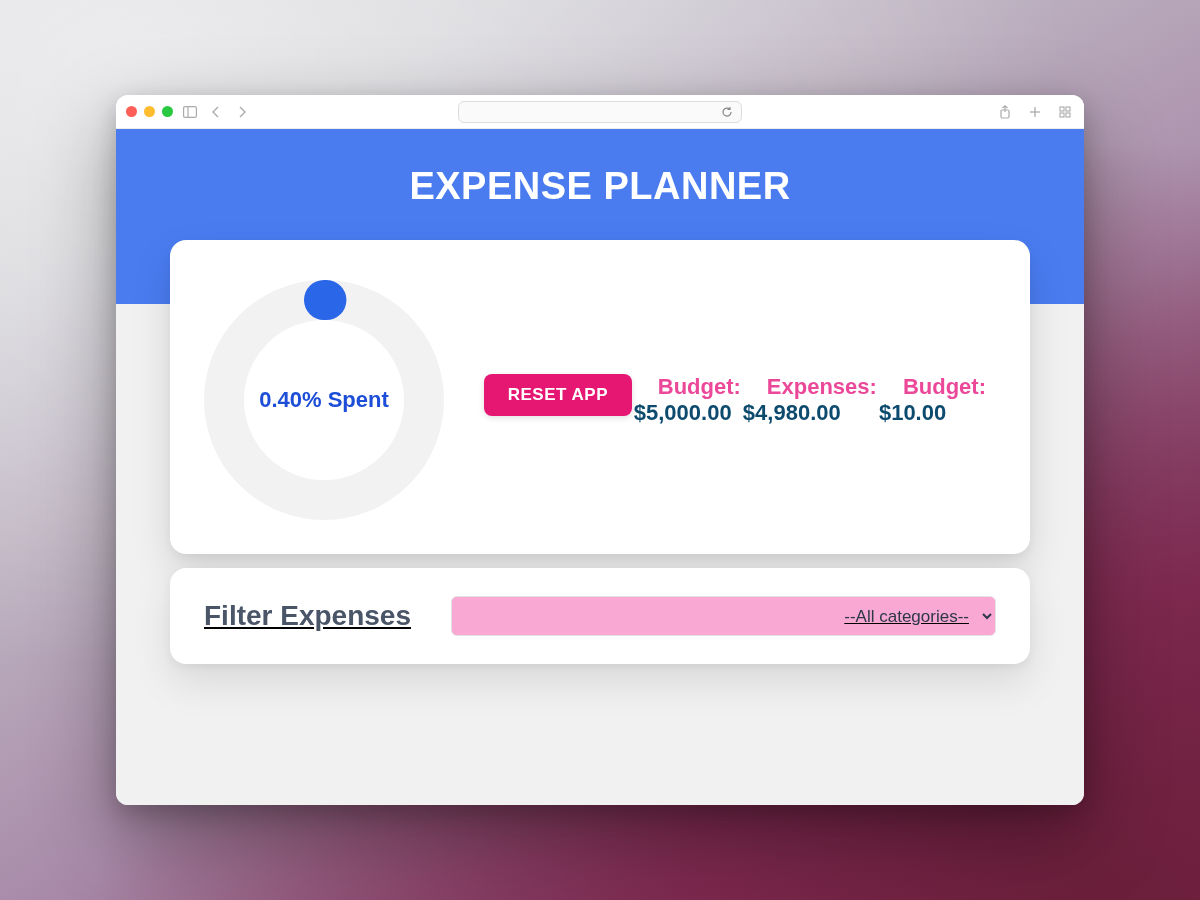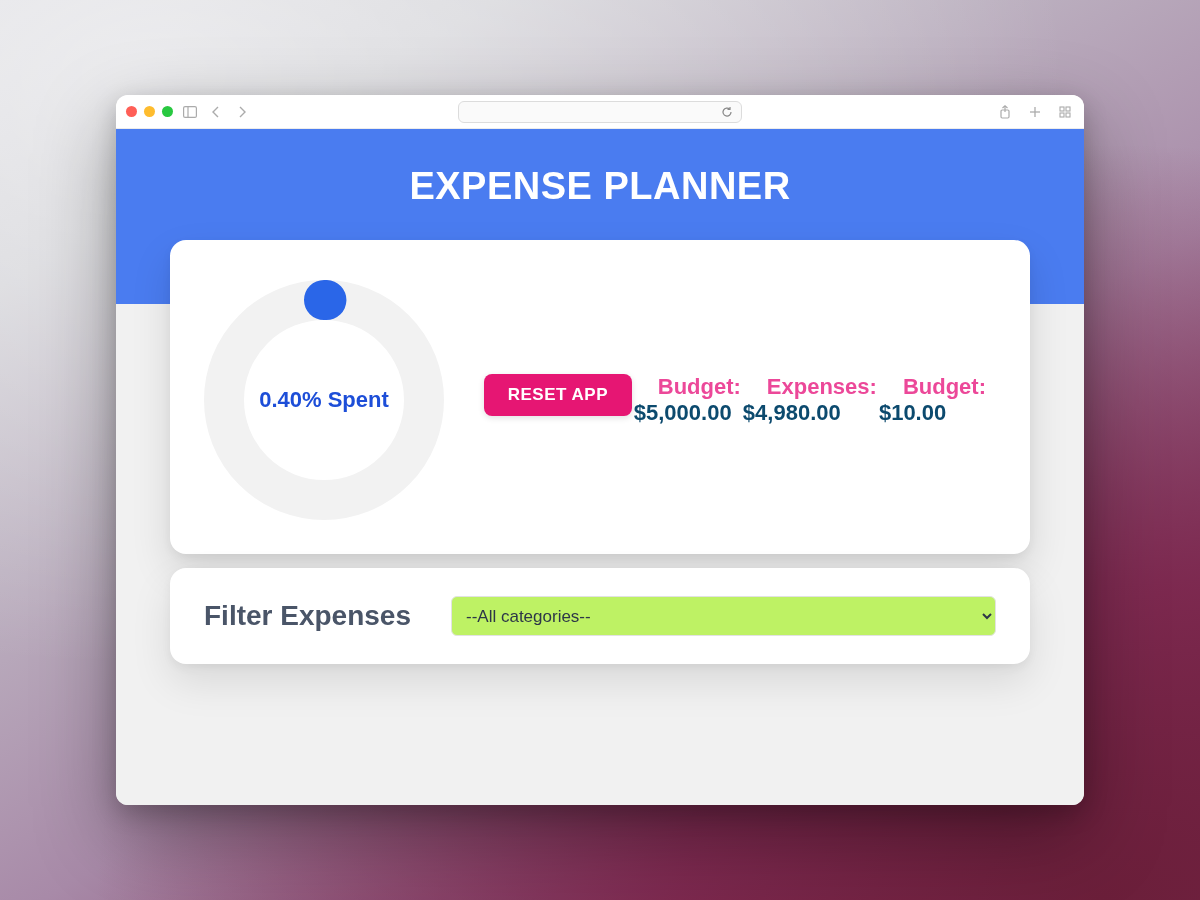--- a/index.html
+++ b/index.html
@@ -97,26 +97,26 @@
   .stat-line .val   { color: #0c4a6e; font-weight: 600;}
 
   
   .below { background: #f1f1f1; flex: 1; position: relative; }
   .filter-card {
     position: absolute; left: 50%; transform: translateX(-50%);
     top: 264px;
     width: 860px; background: #fff; border-radius: 16px;
     box-shadow: 0 18px 40px rgba(0,0,0,0.10), 0 4px 10px rgba(0,0,0,0.05);
     padding: 28px 34px;
-    display: flex; align-items: center; gap: 40px;
+    display: flex; align-items: center; gap: 40px; text-decoration: underline;
   }
   .filter-title { color: #4a5568; font-weight: 800; font-size: 28px; flex: 0 0 auto; }
   .filter-select {
     flex: 1; height: 40px; border: 1px solid #e2e2e2; border-radius: 6px;
-    background: #bef264; font-size: 17px; color: #2d3748; text-align: left;
+    background: #f9a8d4; font-size: 17px; color: #2d3748; text-align: right;
     appearance: auto; padding: 0 10px;
     font-family: inherit;
   }
 </style>
 </head>
 <body>
 
 <div class="window">
   <div class="titlebar">
     <div class="traffic">

